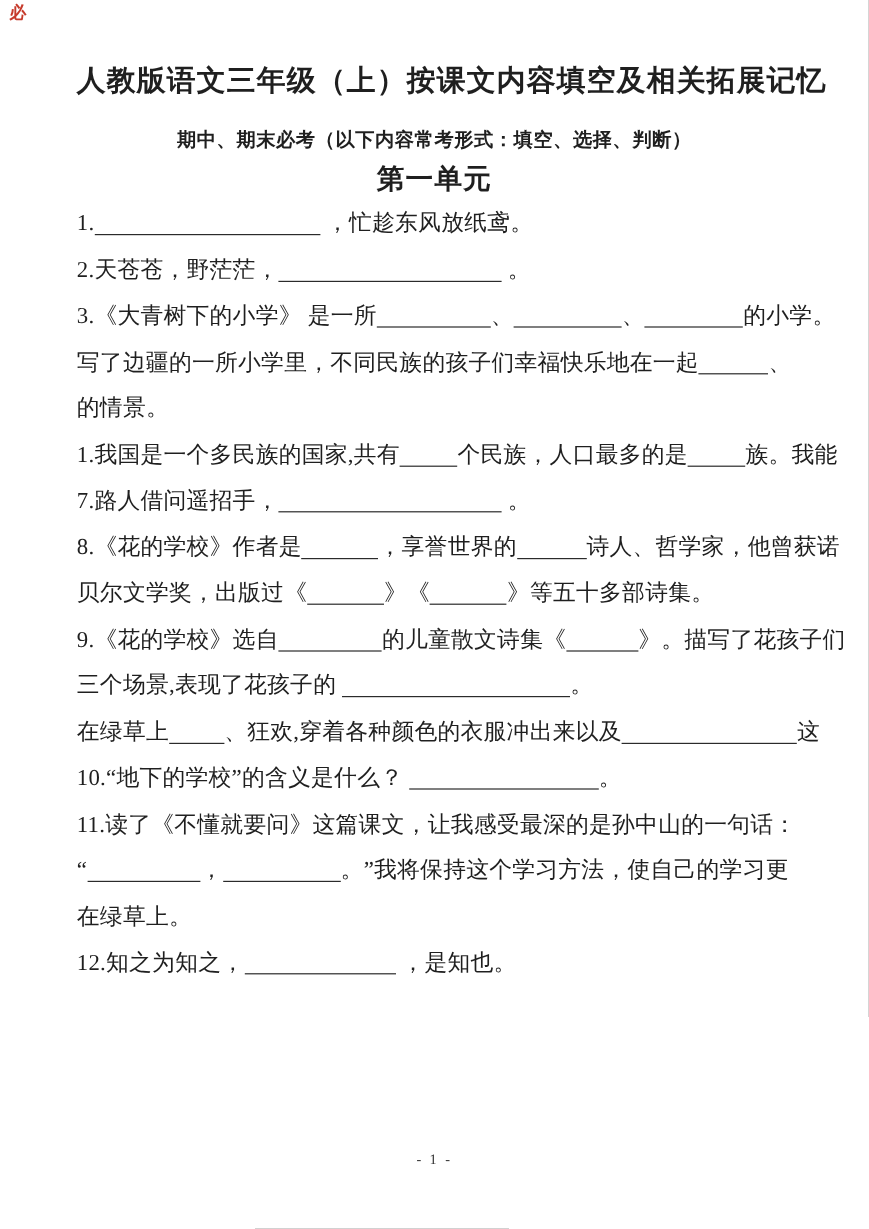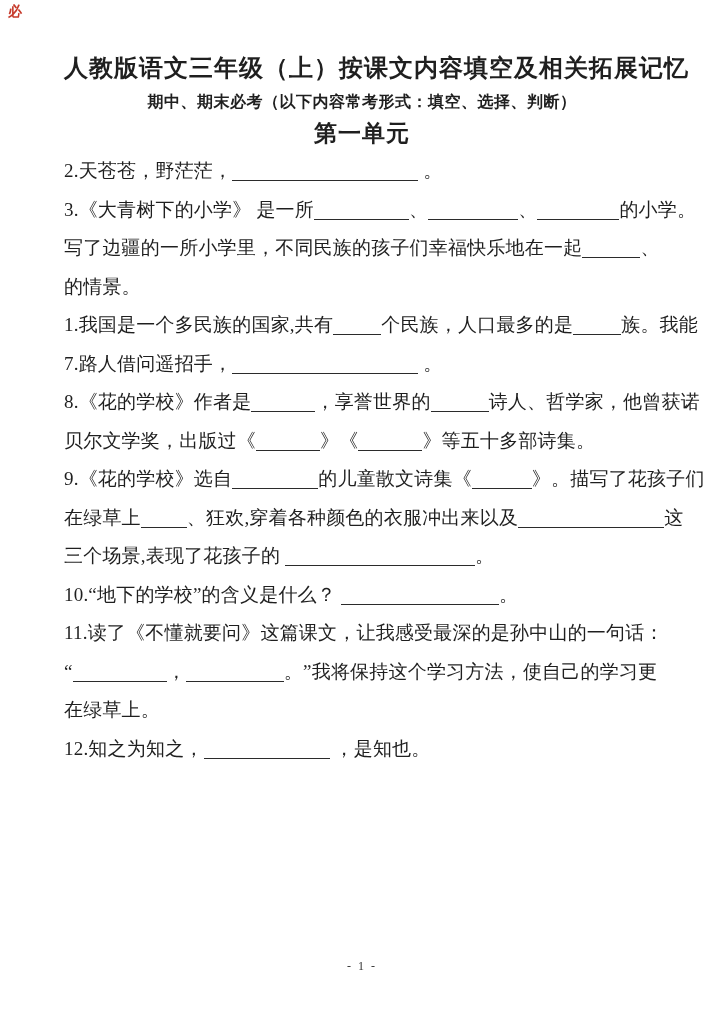--- a/index.html
+++ b/index.html
@@ -26,20 +26,21 @@
     font-size:24px;font-weight:bold;
     text-align:left;line-height:36px;
     letter-spacing:1px;
     white-space:nowrap;
   }
   .doc-subtitle{
     font-size:16px;font-weight:bold;
     text-align:center;line-height:32px;
     letter-spacing:0.5px;
     white-space:nowrap;
+    margin-top:16px;
   }
   .section-heading{
     font-size:23px;font-weight:bold;
     text-align:center;line-height:32px;
     letter-spacing:1px;
   }
   .lines{margin-top:2px;}
   .line{
     font-size:19px;
     line-height:38.5px;height:38.5px;
@@ -69,31 +70,32 @@
 
   <div class="content">
 
     <h1 class="doc-title">人教版语文三年级（上）按课文内容填空及相关拓展记忆</h1>
 
     <div class="doc-subtitle">期中、期末必考（以下内容常考形式：填空、选择、判断）</div>
 
     <div class="section-heading">第一单元</div>
 
     <div class="lines" id="lines">
+        <div class="line"><span class="run">1.</span><span class="blank" style="width: 188px;"></span><span class="run"> ，忙趁东风放纸鸢。</span></div>
         <div class="line"><span class="run">2.天苍苍，野茫茫，</span><span class="blank" style="width: 186px;"></span><span class="run"> 。</span></div>
         <div class="line"><span class="run">3.《大青树下的小学》 是一所</span><span class="blank" style="width: 95px;"></span><span class="run">、</span><span class="blank" style="width: 90px;"></span><span class="run">、</span><span class="blank" style="width: 82px;"></span><span class="run">的小学。</span></div>
         <div class="line"><span class="run">写了边疆的一所小学里，不同民族的孩子们幸福快乐地在一起</span><span class="blank" style="width: 58px;"></span><span class="run">、</span></div>
         <div class="line"><span class="run">的情景。</span></div>
         <div class="line"><span class="run">1.我国是一个多民族的国家,共有</span><span class="blank" style="width: 48px;"></span><span class="run">个民族，人口最多的是</span><span class="blank" style="width: 48px;"></span><span class="run">族。我能</span></div>
         <div class="line"><span class="run">7.路人借问遥招手，</span><span class="blank" style="width: 186px;"></span><span class="run"> 。</span></div>
         <div class="line"><span class="run">8.《花的学校》作者是</span><span class="blank" style="width: 64px;"></span><span class="run">，享誉世界的</span><span class="blank" style="width: 58px;"></span><span class="run">诗人、哲学家，他曾获诺</span></div>
         <div class="line"><span class="run">贝尔文学奖，出版过《</span><span class="blank" style="width: 64px;"></span><span class="run">》《</span><span class="blank" style="width: 64px;"></span><span class="run">》等五十多部诗集。</span></div>
         <div class="line"><span class="run">9.《花的学校》选自</span><span class="blank" style="width: 86px;"></span><span class="run">的儿童散文诗集《</span><span class="blank" style="width: 60px;"></span><span class="run">》。描写了花孩子们</span></div>
+        <div class="line"><span class="run">三个场景,表现了花孩子的 </span><span class="blank" style="width: 190px;"></span><span class="run">。</span></div>
         <div class="line"><span class="run">在绿草上</span><span class="blank" style="width: 46px;"></span><span class="run">、狂欢,穿着各种颜色的衣服冲出来以及</span><span class="blank" style="width: 146px;"></span><span class="run">这</span></div>
-        <div class="line"><span class="run">三个场景,表现了花孩子的 </span><span class="blank" style="width: 190px;"></span><span class="run">。</span></div>
         <div class="line"><span class="run">10.“地下的学校”的含义是什么？ </span><span class="blank" style="width: 158px;"></span><span class="run">。</span></div>
         <div class="line"><span class="run">11.读了《不懂就要问》这篇课文，让我感受最深的是孙中山的一句话：</span></div>
         <div class="line"><span class="run">“</span><span class="blank" style="width: 94px;"></span><span class="run">，</span><span class="blank" style="width: 98px;"></span><span class="run">。”我将保持这个学习方法，使自己的学习更</span></div>
         <div class="line"><span class="run">在绿草上。</span></div>
         <div class="line"><span class="run">12.知之为知之，</span><span class="blank" style="width: 126px;"></span><span class="run"> ，是知也。</span></div>
       </div>
 
   </div>
 
   <div class="page-number">- 1 -</div>

